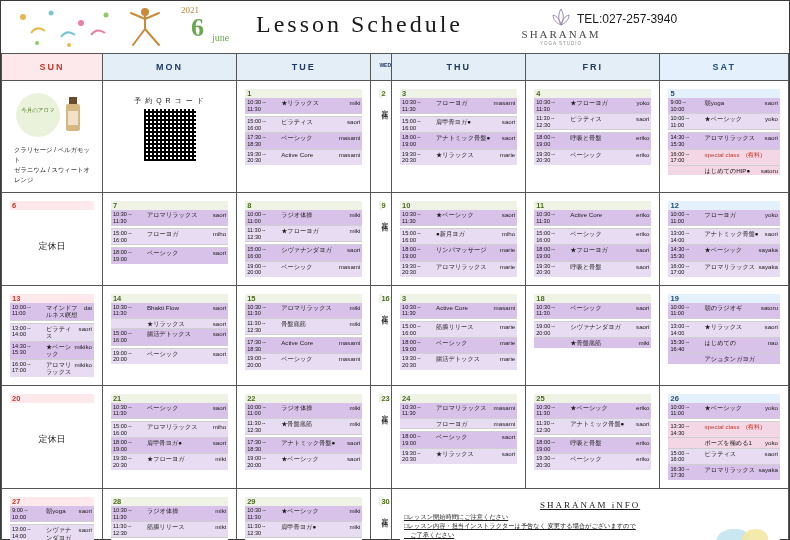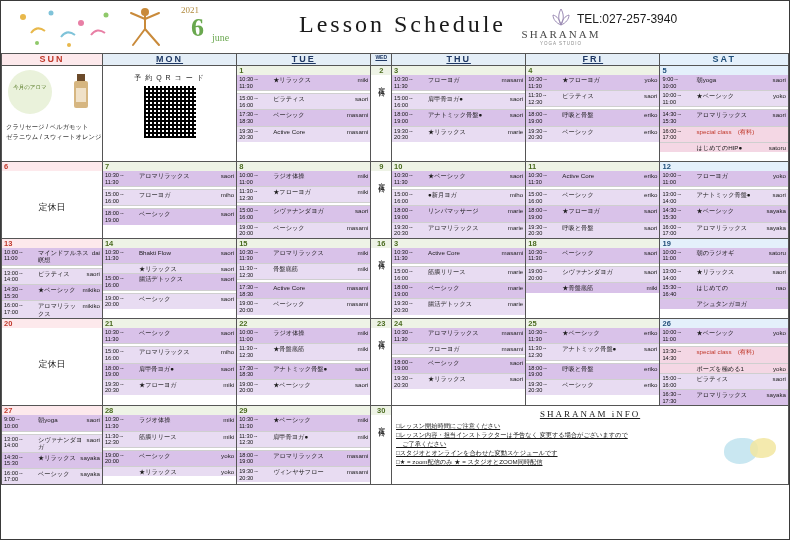--- a/index.html
+++ b/index.html
@@ -11,39 +11,39 @@
     color: #1a1a1a;
     overflow: hidden;
   }
   .page { position: relative; width: 790px; height: 540px; border: 1px solid #3a3a3a; }
 
   
   .header { position: relative; height: 52px; }
   .year { position:absolute; left:180px; top:4px; font-size:9px; color:#b08a3e; font-family:"Liberation Serif", serif; }
   .month-num { position:absolute; left:190px; top:12px; font-size:26px; color:#6aa84f; font-family:"Liberation Serif", serif; font-weight:bold;}
   .month-name { position:absolute; left:211px; top:31px; font-size:10px; color:#6aa84f; font-family:"Liberation Serif", serif;}
-  .title { position:absolute; left:255px; top:10px; width:250px; text-align:right;
+  .title { position:absolute; left:255px; top:10px; width:250px; text-align:left;
            font-family:"Liberation Serif", serif; font-size:24px; letter-spacing:3px; }
   .brand { position:absolute; left:515px; top:6px; width:90px; text-align:center; }
   .brand-name { font-family:"Liberation Serif", serif; font-size:11px; letter-spacing:2px; color:#4a4a4a; }
   .brand-sub { font-size:4.5px; letter-spacing:1px; color:#8a8a8a; margin-top:1px;}
   .lotus { width:24px; height:20px; margin:0 auto 1px; position:relative; }
   .lotus svg { display:block; }
   .contact { position:absolute; left:576px; top:10px; font-size:12px; line-height:17px; }
 
   
   .figure { position:absolute; left:110px; top:2px; }
   .confetti { position:absolute; }
 
   
   table.cal { border-collapse: collapse; width:788px; table-layout: fixed; }
-  table.cal td, table.cal th { border:1px solid #555; padding:0; vertical-align: top; }
+  table.cal td, table.cal th { border:1px solid #555; padding:8px; vertical-align: top; }
   thead th { height:12px; font-size:9px; font-weight:bold; letter-spacing:2px; }
   .th-sun { background:#fde9ec; color:#c0392b; }
-  .th-wd  { background:#e4eef7; color:#1f3864;text-decoration:underline; }
+  .th-wd  { background:#e4eef7; color:#1f3864; }
   .th-sat { background:#e4f0fb; color:#1f4e79; }
 
   .daynum { font-size:7.5px; font-weight:bold; padding:0 2px; height:9px; line-height:9px; }
   .dn-sun { background:#fde9ec; color:#c0392b; }
   .dn-wd  { background:#eef3e6; color:#4a6b1f; }
   .dn-sat { background:#e4f0fb; color:#1f4e79; }
 
   
   .lesson { display:flex; align-items:stretch; font-size:6.2px; line-height:7.5px; border-bottom:1px solid #cfcfcf;}
   .lesson:last-child{border-bottom:none;}

